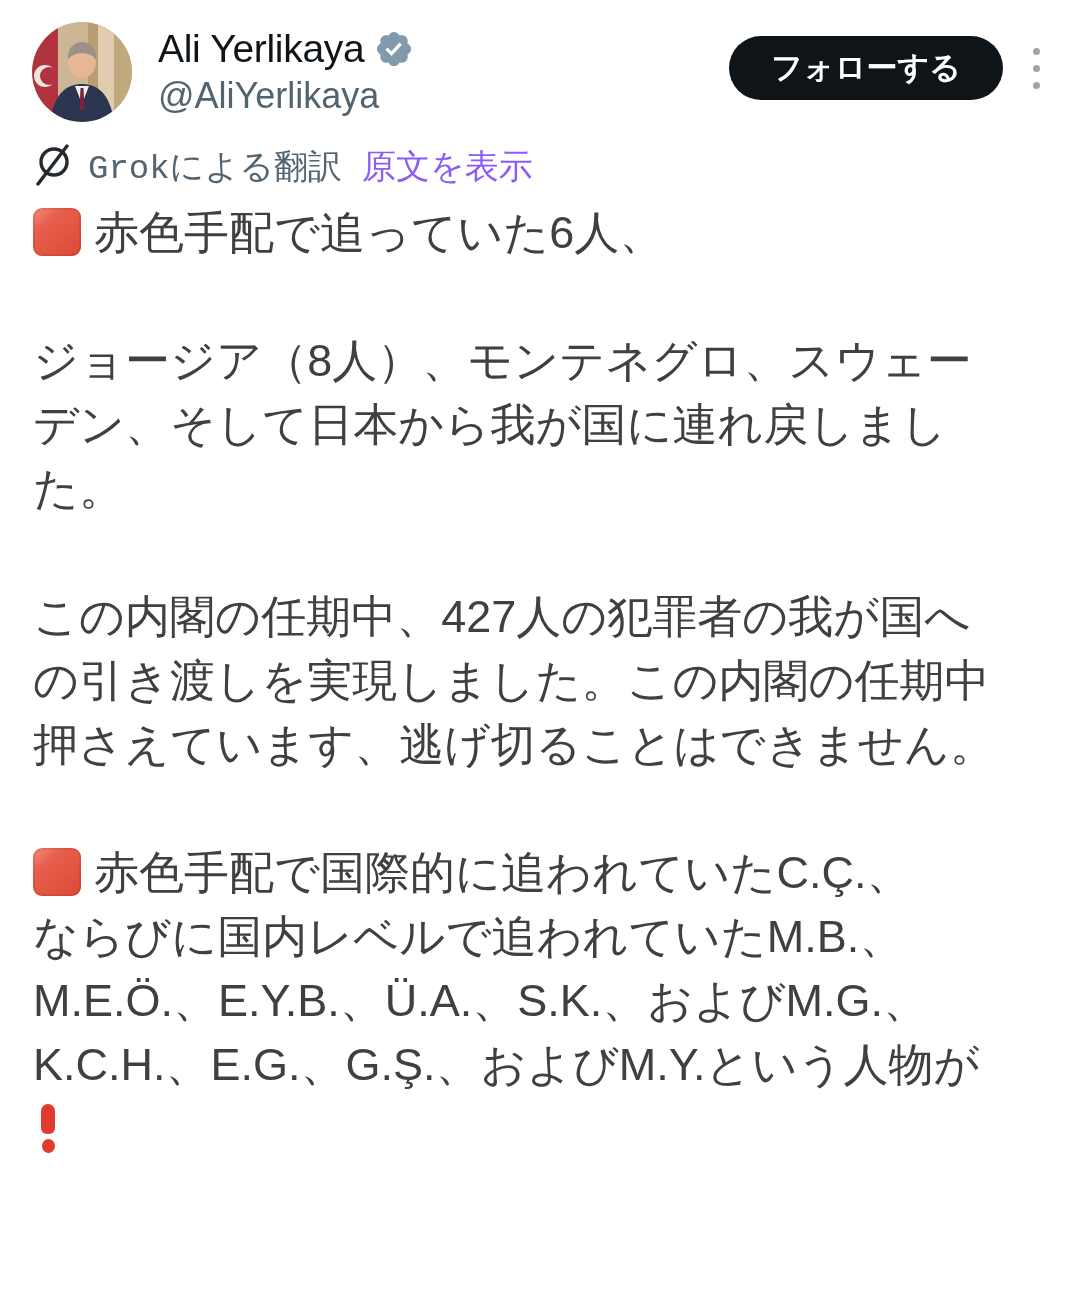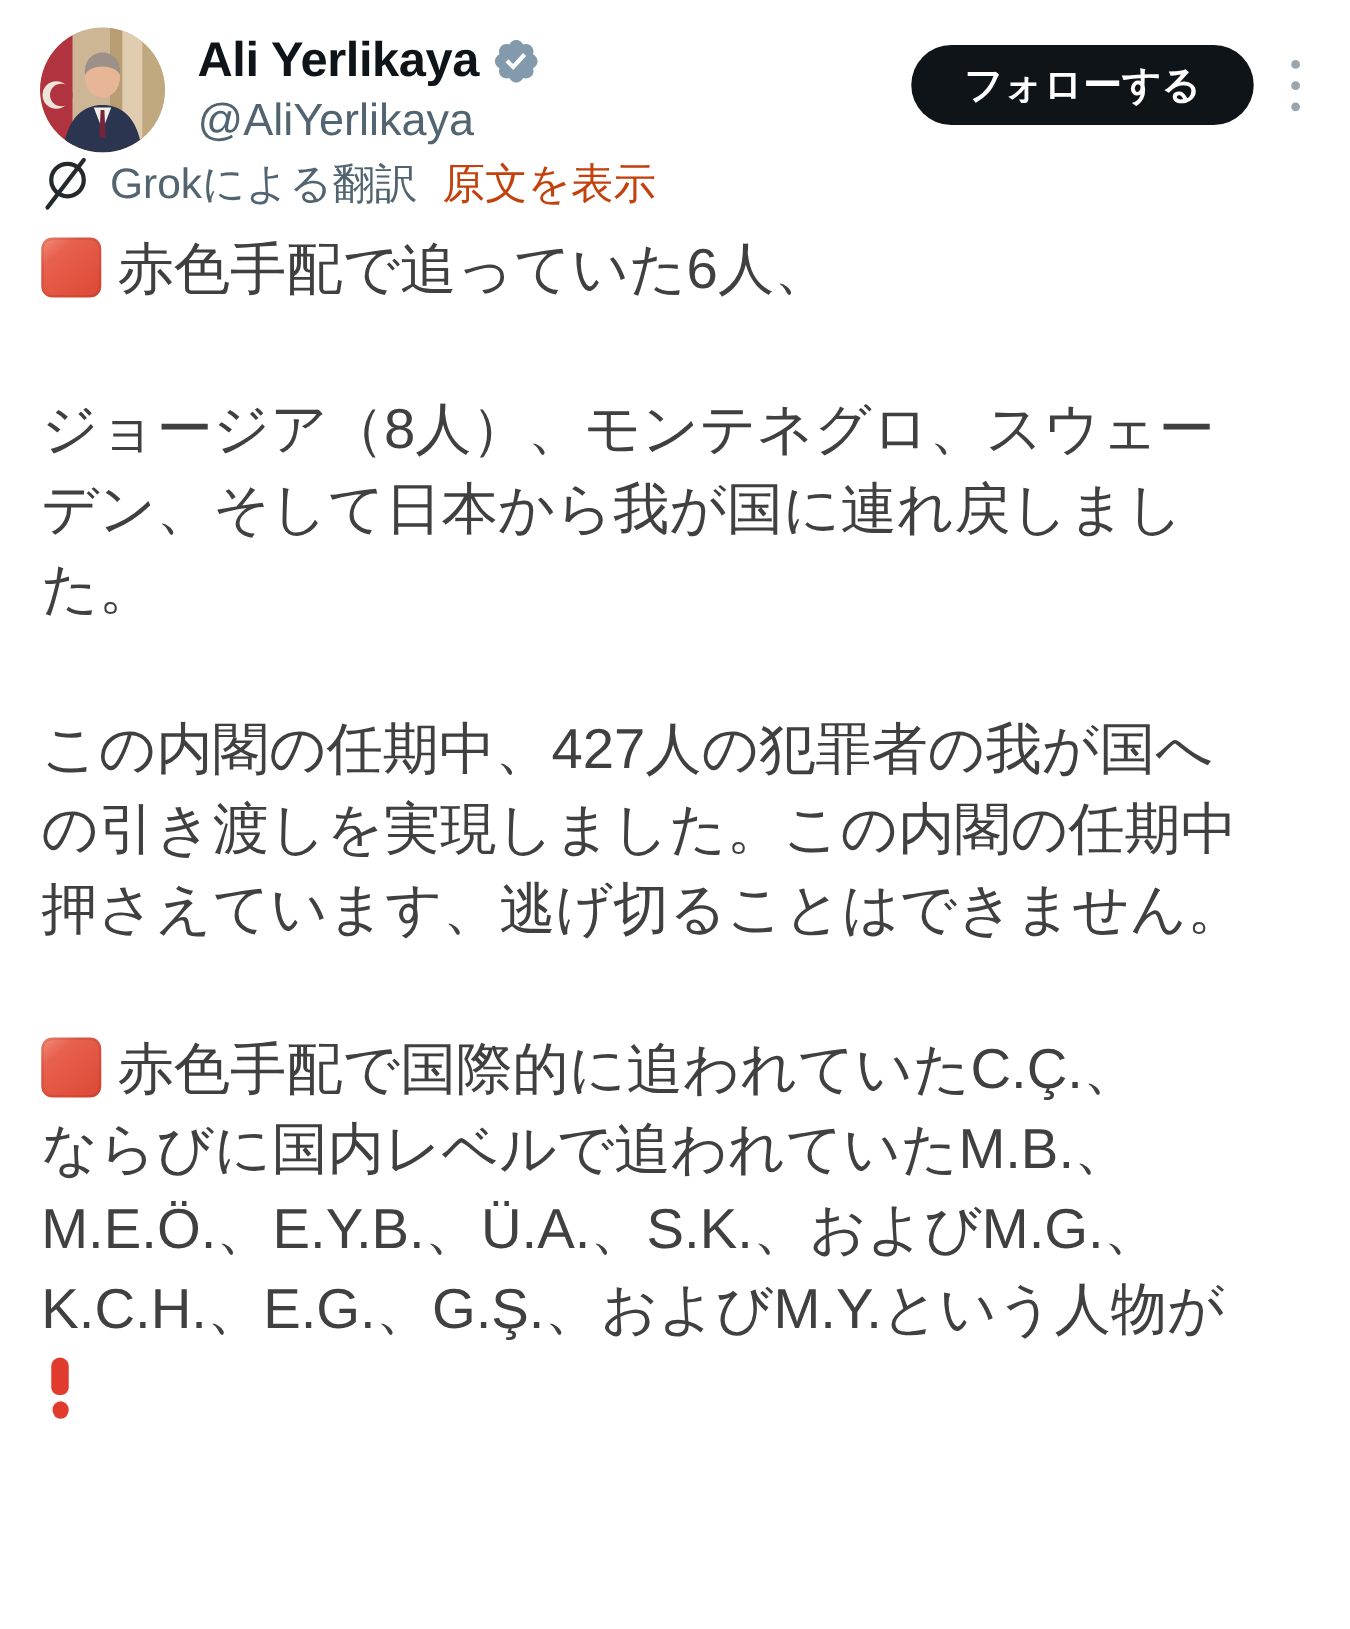--- a/index.html
+++ b/index.html
@@ -7,35 +7,35 @@
   body { font-family:"Liberation Sans","DejaVu Sans",sans-serif; color:#0f1419; }
 
   .page { width:1080px; height:1303px; background:#fff; position:relative; }
 
   
   .header { display:flex; align-items:flex-start; padding:22px 38px 0 32px; }
   .avatar { width:100px; height:100px; border-radius:50%; overflow:hidden; flex:none; background:#cdb696; }
   .avatar svg { display:block; }
   .names { margin-left:26px; flex:1; min-width:0; padding-top:4px; }
   .name-row { display:flex; align-items:center; }
-  .name { font-weight:700; font-size:39px; line-height:46px; color:#0f1419; letter-spacing:-0.3px; }
+  .name { font-weight:400; font-size:39px; line-height:46px; color:#0f1419; letter-spacing:-0.3px; }
   .badge { width:40px; height:40px; margin-left:10px; flex:none; display:inline-flex; }
   .handle { font-size:36px; line-height:42px; color:#536471; margin-top:3px; font-weight:400; }
 
   .follow-btn { flex:none; margin-top:14px; height:64px; padding:16px 42px; background:#0f1419; color:#ffffff;
     border:none; border-radius:33px; font-size:31px; font-weight:700; font-family:inherit; cursor:pointer;
     display:flex; align-items:center; justify-content:center; }
   .more { flex:none; margin-left:28px; margin-top:24px; display:flex; flex-direction:column; gap:10px; padding:2px; cursor:pointer; }
   .more .dot { width:7px; height:7px; border-radius:50%; background:#9aa5ae; }
 
   
-  .grok-row { display:flex; align-items:flex-end; padding:0 32px; margin-top:4px; height:44px; }
+  .grok-row { display:flex; align-items:flex-start; padding:0 32px; margin-top:22px; height:44px;font-family:Liberation Mono, monospace; }
   .grok-icon { width:42px; height:44px; flex:none; display:inline-flex; }
   .grok-label { font-size:34px; color:#536471; margin-left:14px; white-space:nowrap; }
-  .grok-link { font-size:34px; color:#c2410c; margin-left:20px; text-decoration:none; white-space:nowrap; cursor:pointer; }
+  .grok-link { font-size:34px; color:#8b5cf6; margin-left:20px; text-decoration:none; white-space:nowrap; cursor:pointer; }
 
   
   .tweet-body { padding:0 10px 0 33px; margin-top:13px; }
   .tweet-line { font-size:45px; line-height:64px; min-height:64px; white-space:nowrap; color:#404040; }
 
   .emoji { display:inline-block; vertical-align:-8px; }
   .red-square { width:48px; height:48px; border-radius:9px; margin-right:13px;
     background:linear-gradient(140deg,#f4907c 0%,#e7604e 28%,#dc4934 100%);
     box-shadow:inset 0 0 0 2px rgba(120,20,10,0.12); }
   .cross-mark { width:46px; height:46px; position:relative; margin-right:13px; }

